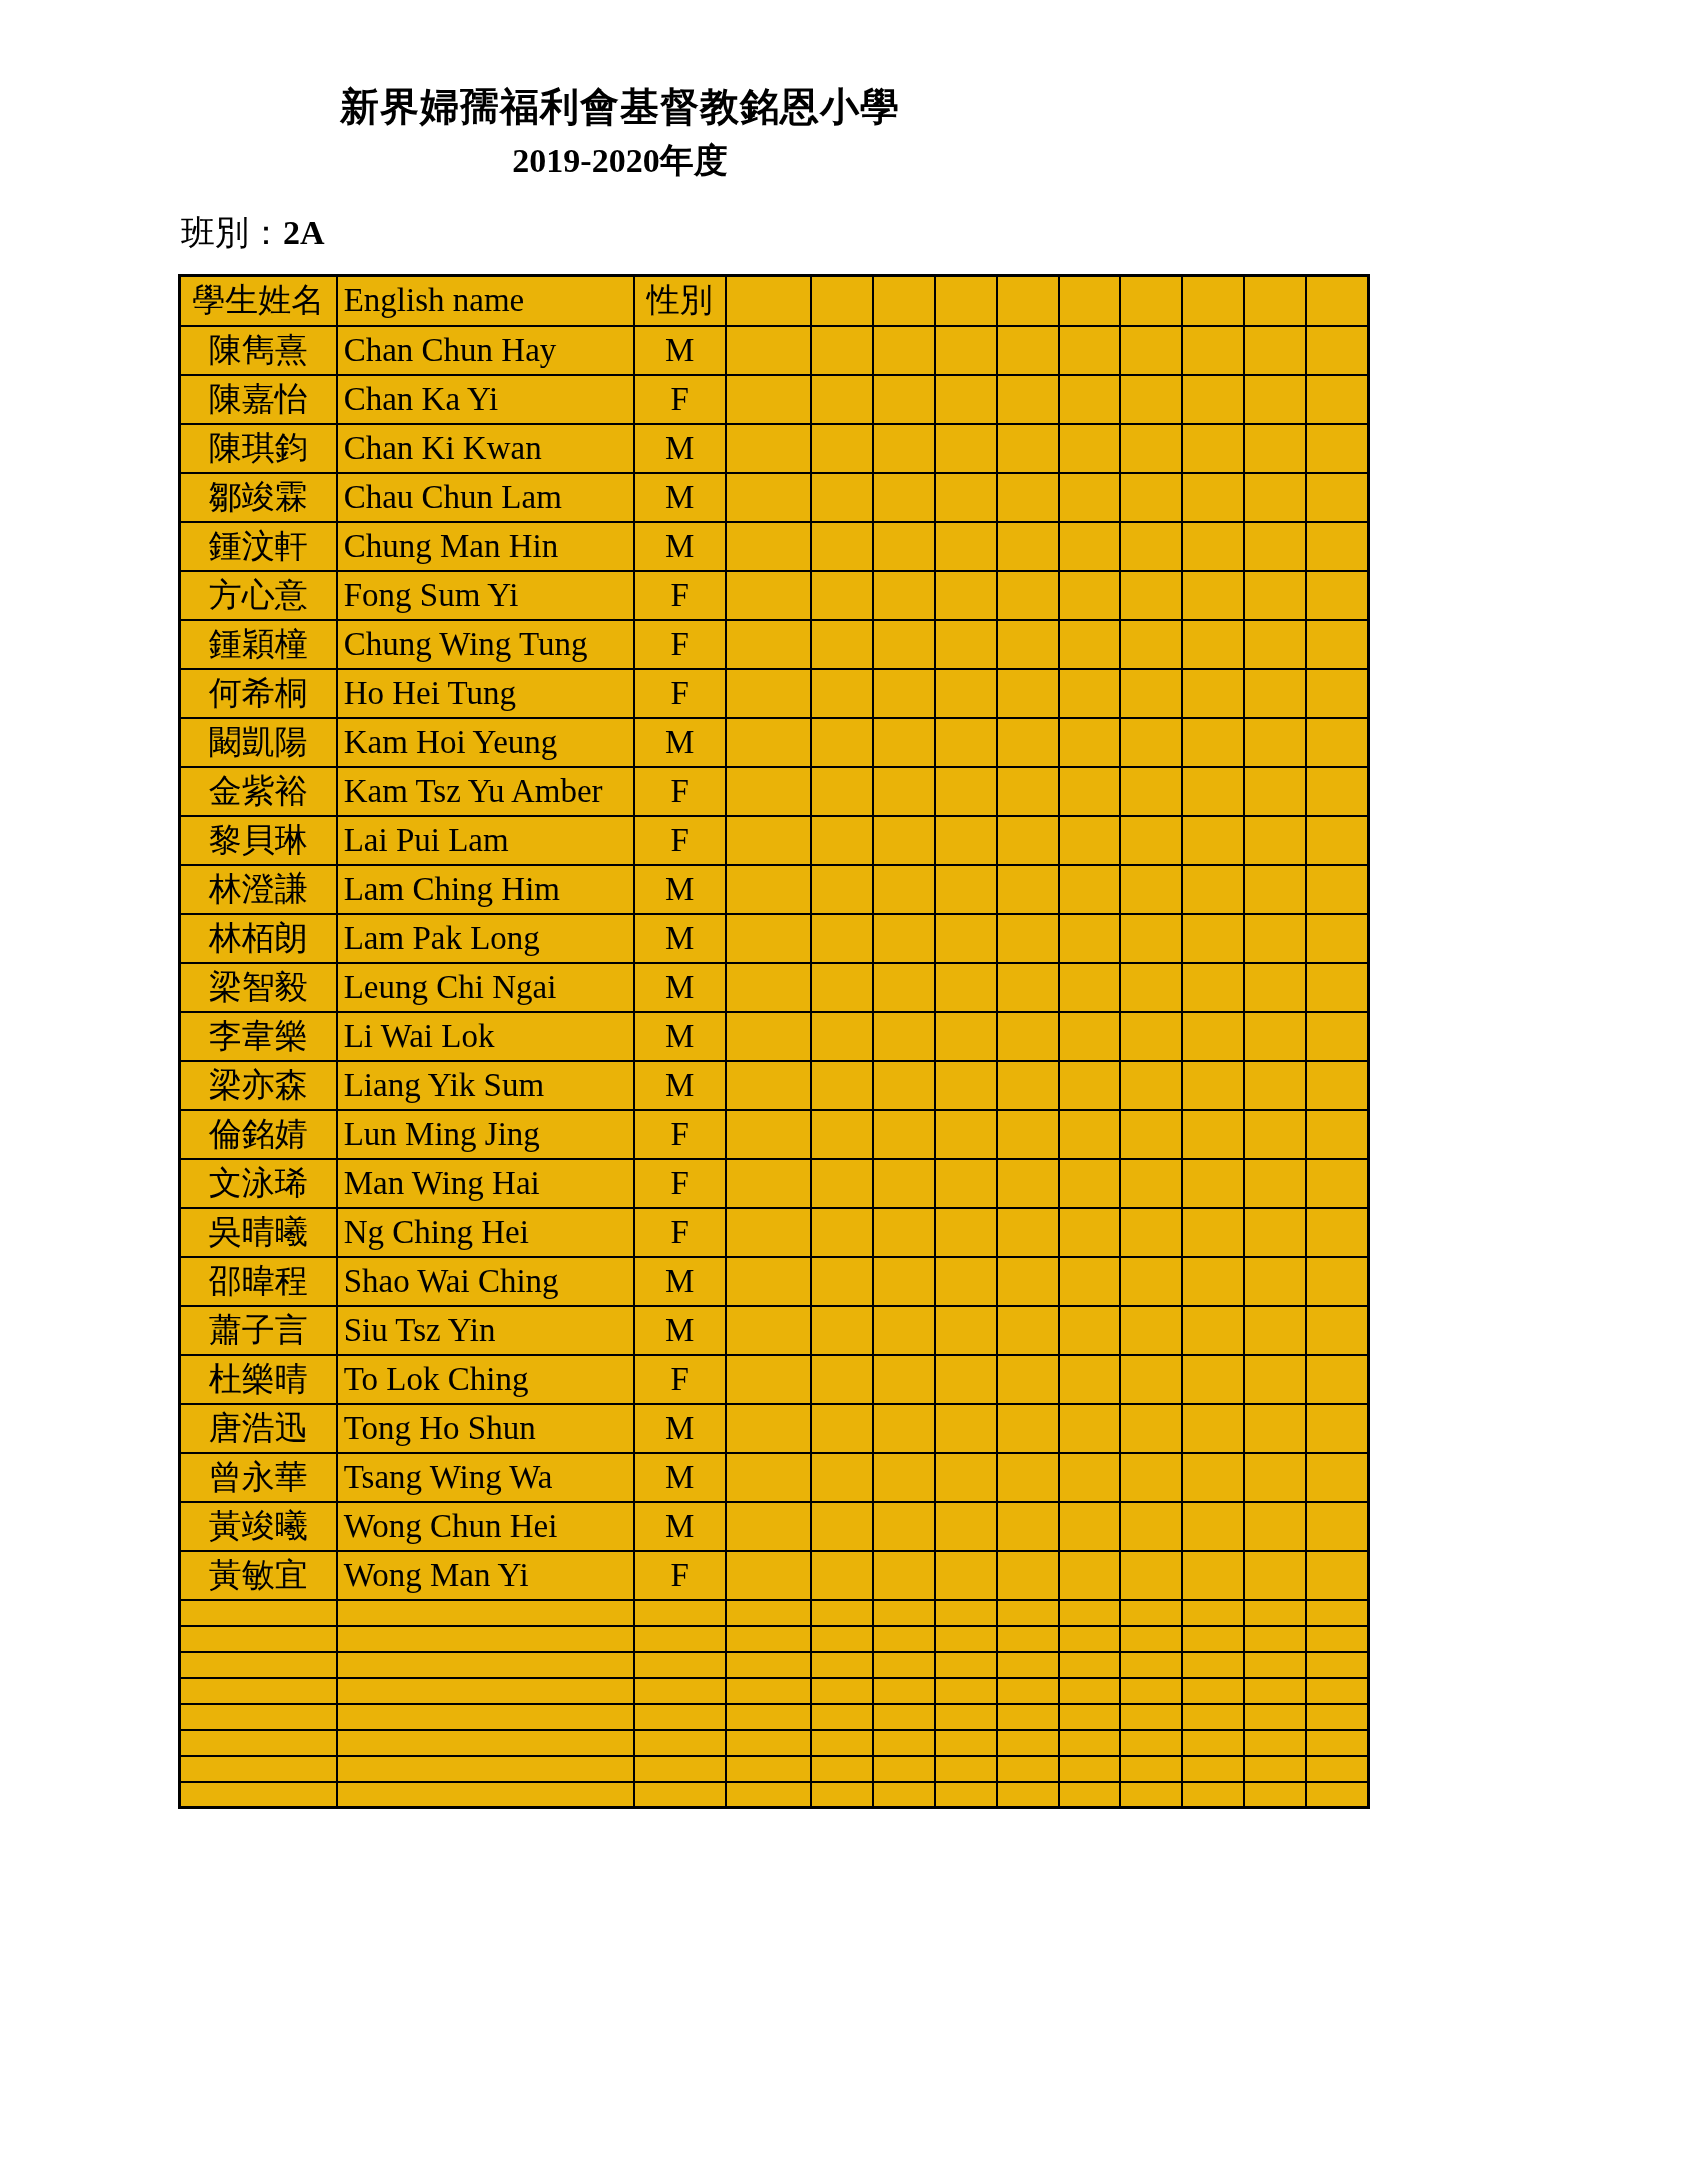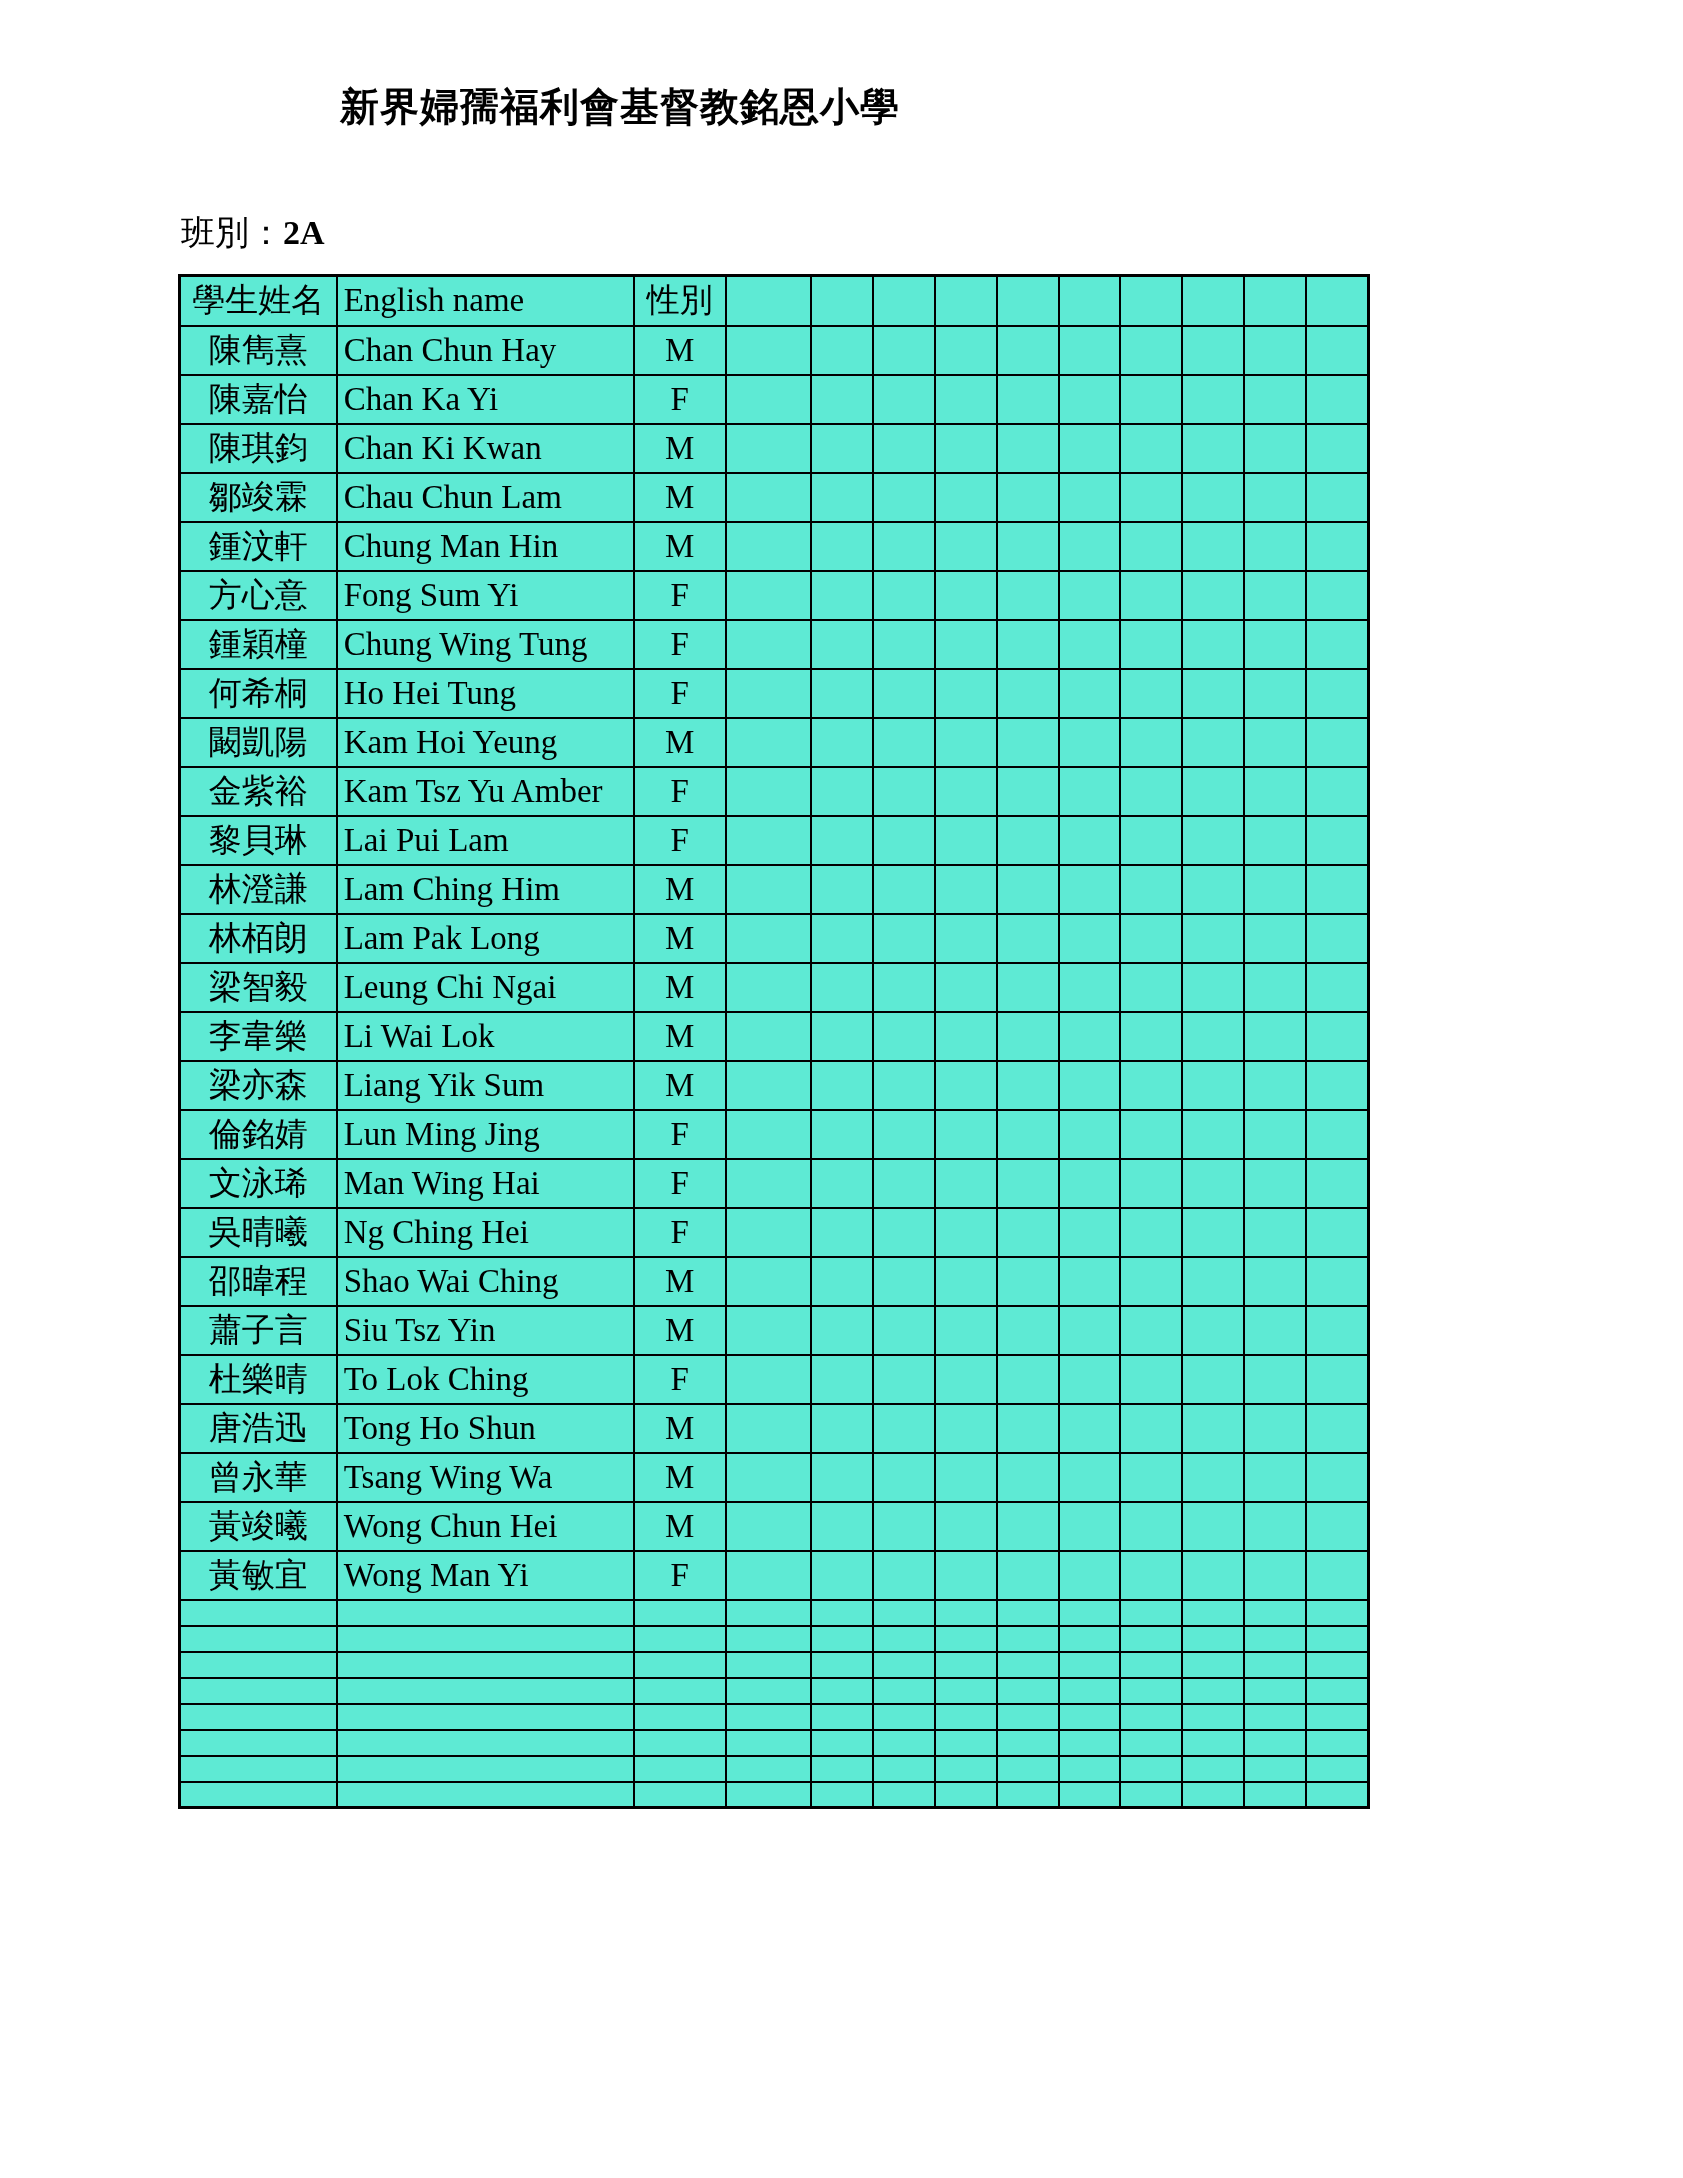--- a/index.html
+++ b/index.html
@@ -45,21 +45,21 @@
   .class-name {
     font-weight: bold;
   }
   table.student-table {
     position: absolute;
     left: 178px;
     top: 274px;
     border-collapse: collapse;
     table-layout: fixed;
     border: 3px solid #000;
-    background: #5eead4;
+    background: #eab308;
   }
   .student-table th, .student-table td {
     border: 2px solid #000;
     padding: 0;
     overflow: hidden;
     white-space: nowrap;
     font-size: 33px;
     font-weight: normal;
     vertical-align: middle;
     line-height: 1;
@@ -72,20 +72,21 @@
   .c-gender { text-align: center; }
   .c-blank  { }
 </style>
 </head>
 <body>
 
 <div class="page">
 
   <div class="title-block">
     <div class="school-name">新界婦孺福利會基督教銘恩小學</div>
+    <div class="school-year">2019-2020年度</div>
   </div>
 
   <div class="class-line">
     <span>班別：</span><span class="class-name">2A</span>
   </div>
 
   <table class="student-table">
     <colgroup id="table-cols">
         <col style="width: 161px;">
         <col style="width: 302px;">

